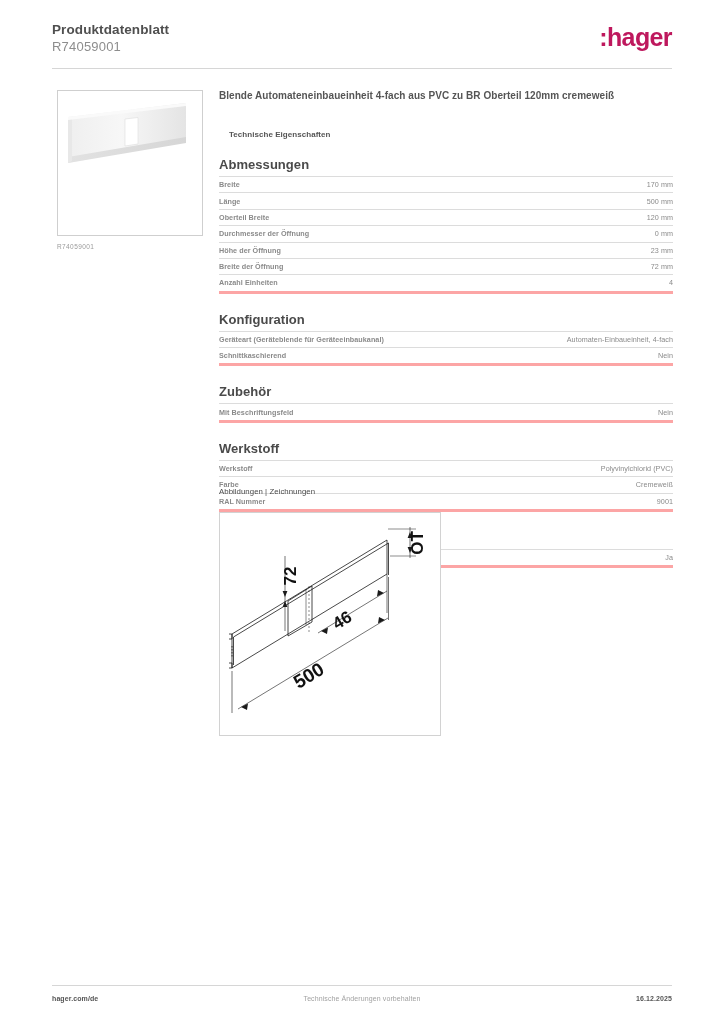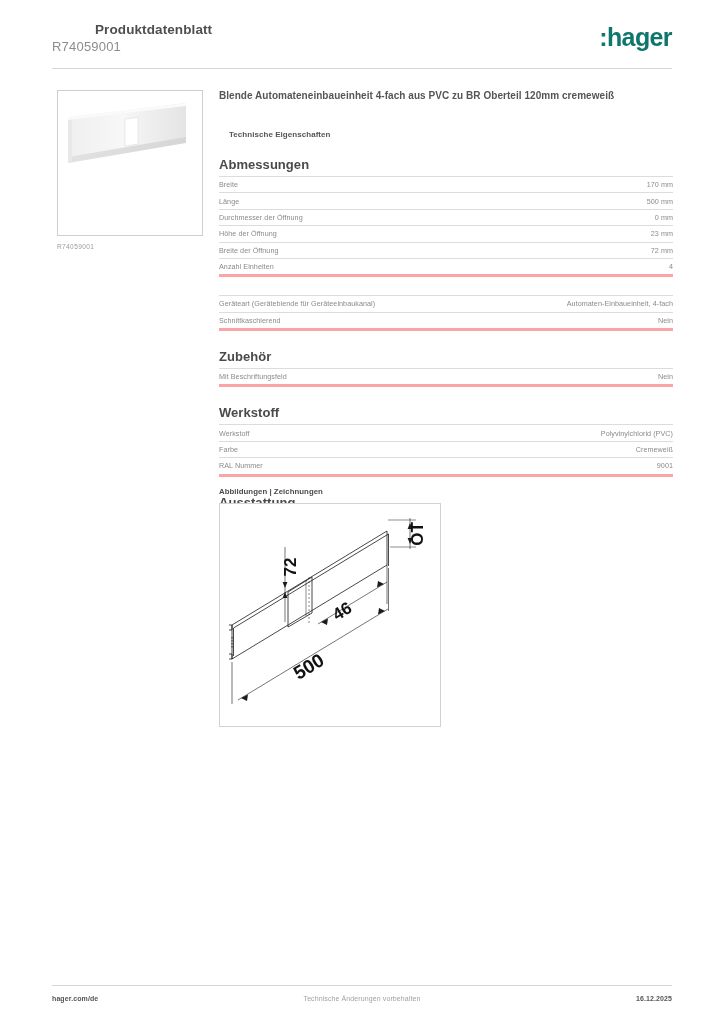--- a/index.html
+++ b/index.html
@@ -38,21 +38,20 @@
   }
 
   .header-titles { padding-top: 2px; }
 
   .doc-title {
     font-size: 13.5px;
     font-weight: bold;
     color: #4f4f4f;
     letter-spacing: 0.1px;
     line-height: 16px;
-    margin-left: 43px;
   }
 
   .doc-subtitle {
     font-size: 13px;
     font-weight: normal;
     color: #8d8d8d;
     line-height: 17px;
     letter-spacing: 0.2px;
   }
 
@@ -142,37 +141,37 @@
     border-top: 1px solid #dcdcdc;
     padding: 3.2px 0 3.2px 0;
     font-size: 7.2px;
     line-height: 9px;
     color: #8a8a8a;
     letter-spacing: 0.05px;
   }
 
   .spec-row:last-child { border-bottom: 3px solid #fca5a5; }
 
-  .spec-label { text-align: left; white-space: nowrap; }
+  .spec-label { text-align: left; white-space: nowrap; font-weight: bold; }
 
   .spec-value { text-align: center; white-space: nowrap; }
 
   
   .drawings {
     position: absolute;
     left: 219px;
     top: 487px;
     width: 454px;
   }
 
   .drawings-title {
     font-size: 7.8px;
-    font-weight: bold;
+    font-weight: normal;
     color: #4a4a4a;
-    margin-bottom: 7px;
+    margin-bottom: 16px;
     letter-spacing: 0.05px;
   }
 
   .drawing-frame {
     width: 222px;
     height: 224px;
     border: 1px solid #d2d2d2;
     background: #ffffff;
     overflow: hidden;
   }
@@ -225,21 +224,21 @@
 </head>
 <body>
 
 <div class="page">
 
   <div class="header">
     <div class="header-titles">
       <div class="doc-title">Produktdatenblatt</div>
       <div class="doc-subtitle">R74059001</div>
     </div>
-    <div class="logo" style="color: #0f766e;">:<span>hager</span></div>
+    <div class="logo" style="color: #be185d;">:<span>hager</span></div>
   </div>
   <div class="header-rule"></div>
 
   <div class="product-figure">
     <div class="product-frame">
       <svg width="144" height="144" viewBox="0 0 144 144">
         <defs>
           <linearGradient id="panelGrad" x1="0" y1="0" x2="1" y2="0">
             <stop offset="0%" stop-color="#efefef"></stop>
             <stop offset="45%" stop-color="#f7f7f7"></stop>
@@ -273,37 +272,42 @@
           <div class="group-title">Abmessungen</div>
           <div class="spec-row">
             <span class="spec-label">Breite</span>
             <span class="spec-value">170 mm</span>
           </div>
           <div class="spec-row">
             <span class="spec-label">Länge</span>
             <span class="spec-value">500 mm</span>
           </div>
           <div class="spec-row">
+            <span class="spec-label">Oberteil Breite</span>
+            <span class="spec-value">120 mm</span>
+          </div>
+          <div class="spec-row">
             <span class="spec-label">Durchmesser der Öffnung</span>
             <span class="spec-value">0 mm</span>
           </div>
           <div class="spec-row">
             <span class="spec-label">Höhe der Öffnung</span>
             <span class="spec-value">23 mm</span>
           </div>
           <div class="spec-row">
             <span class="spec-label">Breite der Öffnung</span>
             <span class="spec-value">72 mm</span>
           </div>
           <div class="spec-row">
             <span class="spec-label">Anzahl Einheiten</span>
             <span class="spec-value">4</span>
           </div>
         </div>
         <div class="spec-group">
+          <div class="group-title">Konfiguration</div>
           <div class="spec-row">
             <span class="spec-label">Geräteart (Geräteblende für Geräteeinbaukanal)</span>
             <span class="spec-value">Automaten-Einbaueinheit, 4-fach</span>
           </div>
           <div class="spec-row">
             <span class="spec-label">Schnittkaschierend</span>
             <span class="spec-value">Nein</span>
           </div>
         </div>
         <div class="spec-group">
@@ -323,20 +327,24 @@
             <span class="spec-label">Farbe</span>
             <span class="spec-value">Cremeweiß</span>
           </div>
           <div class="spec-row">
             <span class="spec-label">RAL Nummer</span>
             <span class="spec-value">9001</span>
           </div>
         </div>
         <div class="spec-group">
           <div class="group-title">Ausstattung</div>
+          <div class="spec-row">
+            <span class="spec-label">Mit Schutzfolie</span>
+            <span class="spec-value">Ja</span>
+          </div>
         </div>
       </div>
   </div>
 
   <div class="drawings">
     <div class="drawings-title">Abbildungen | Zeichnungen</div>
     <div class="drawing-frame">
       <svg width="220" height="222" viewBox="0 0 220 222">
         <g stroke="#1a1a1a" fill="none" stroke-width="0.8" stroke-linejoin="round">
 

